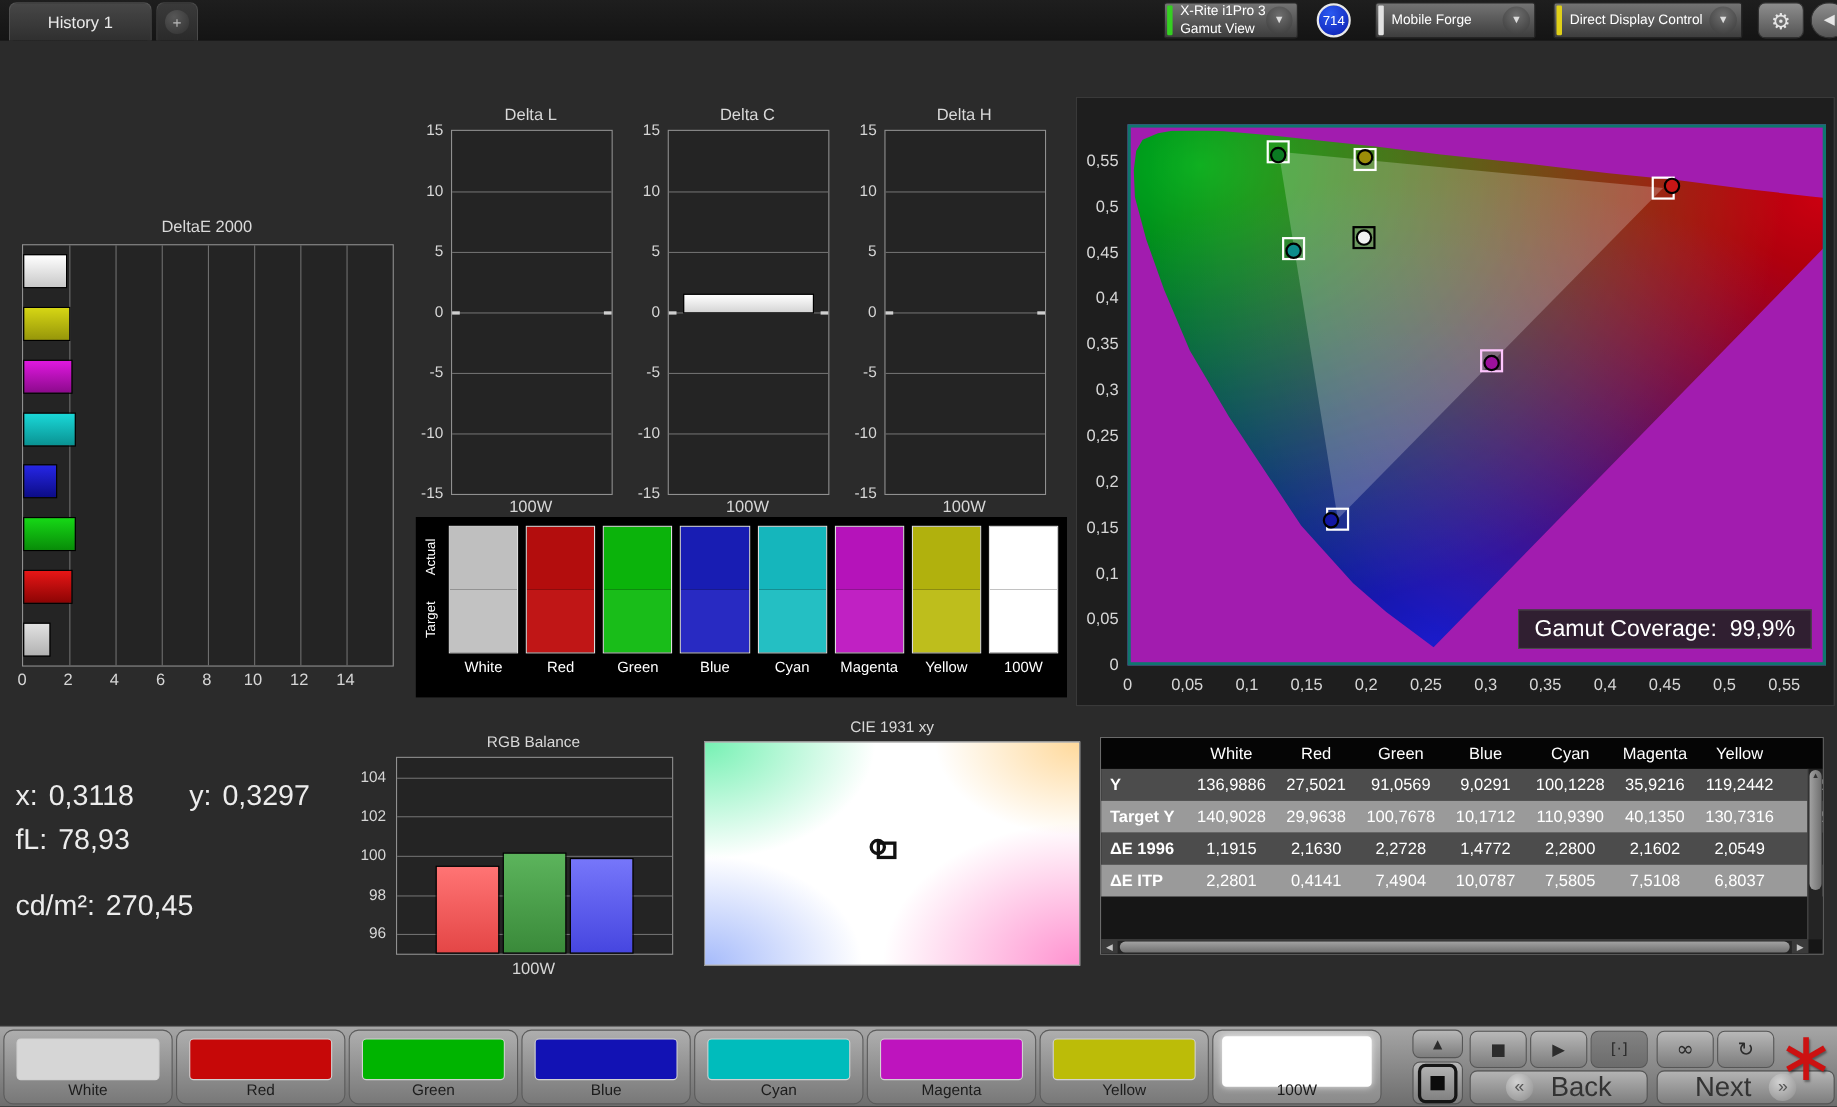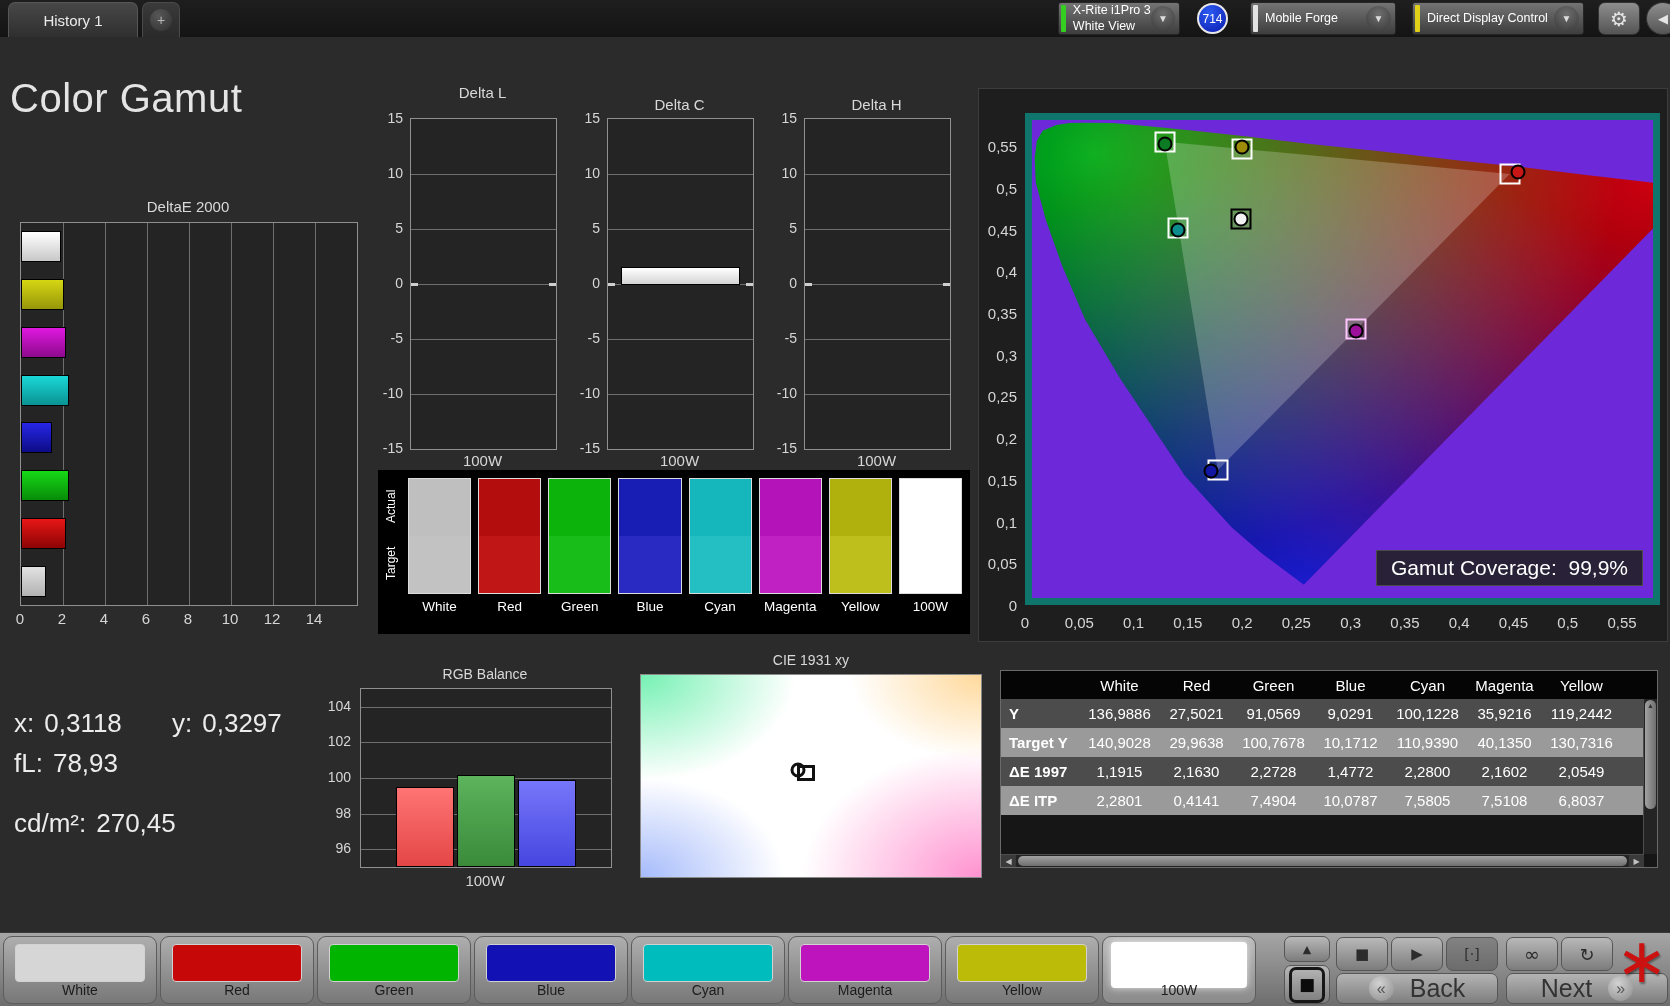--- a/index.html
+++ b/index.html
@@ -48,21 +48,21 @@
   .swrot{position:absolute;left:3px;width:20px;color:#fff;font-size:12px;display:flex;align-items:center;justify-content:center;
       writing-mode:vertical-rl;transform:rotate(180deg);}
   .swcols{position:absolute;left:30px;top:8px;right:8px;height:150px;display:flex;gap:7px;}
   .swcol{flex:1;display:flex;flex-direction:column;}
   .swblock{border:1px solid #dcdcdc;height:114px;display:flex;flex-direction:column;}
   .swhalf{flex:1;}
   .swlab{color:#fff;font-size:13.5px;text-align:center;margin-top:5px;}
 
   
   .ciepanel{position:absolute;left:978px;top:88px;width:690px;height:554px;background:#1e1e1e;border:1px solid #3c3c3c;box-sizing:border-box;}
-  .cieplot{position:absolute;left:46px;top:24px;right:7px;bottom:36px;border:7px solid #0f766e;background:#6d28d9;}
+  .cieplot{position:absolute;left:46px;top:24px;right:7px;bottom:36px;border:3px solid #0f766e;background:#a21caf;}
   #cie76-svg{position:absolute;left:0;top:0;width:100%;height:100%;}
   .mk-square{position:absolute;width:21px;height:21px;border:2.5px solid #fff;transform:translate(-50%,-50%);box-sizing:border-box;}
   .mk-circle{position:absolute;width:15px;height:15px;border:2px solid #000;border-radius:50%;transform:translate(-50%,-50%);box-sizing:border-box;}
   .coverage{position:absolute;right:10px;bottom:12px;background:rgba(32,32,32,.88);border:1px solid #4a4a4a;
       padding:5px 14px;color:#fff;font-size:21px;white-space:nowrap;}
   .cie-ylabels{position:absolute;left:0;top:24px;bottom:36px;width:42px;}
   .cie-ylabels div{position:absolute;right:4px;color:#d6d6d6;font-size:15px;transform:translateY(-50%);}
   .cie-xlabels{position:absolute;left:46px;right:7px;bottom:7px;height:20px;}
   .cie-xlabels div{position:absolute;color:#d6d6d6;font-size:15px;transform:translateX(-50%);}
 
@@ -126,21 +126,21 @@
 
   <div class="topbar">
     <div class="tab">History 1</div>
     <div class="addtab">
       <span class="plusball">+</span>
     </div>
     <div class="dd" style="left:1058px;width:122px;">
       <span class="stripe" id="meter-stripe" style="background: rgb(53, 207, 34);"></span>
       <span class="dlbl">
         <span style="display:block">X-Rite i1Pro 3</span>
-        <span style="display:block">White View</span>
+        <span style="display:block">Gamut View</span>
       </span>
       <span class="chev">▼</span>
     </div>
     <div class="badge" style="left:1197px;">714</div>
     <div class="dd" style="left:1250px;width:146px;">
       <span class="stripe" id="source-stripe" style="background: rgb(226, 226, 226);"></span>
       <span class="dlbl">Mobile Forge</span>
       <span class="chev">▼</span>
     </div>
     <div class="dd" style="left:1412px;width:172px;">
@@ -149,21 +149,20 @@
       <span class="chev">▼</span>
     </div>
     <div class="sqbtn" style="left:1598px;width:42px;font-size:20px;">
       <span>⚙</span>
     </div>
     <div class="sqbtn" style="left:1646px;width:34px;border-radius:50%;font-size:13px;">
       <span>◀</span>
     </div>
   </div>
 
-  <div class="pagetitle">Color Gamut</div>
 
   <div class="ctitle" style="left:20px;top:198px;width:336px;">DeltaE 2000</div>
   <div class="plotbox" id="de-plot" style="left:20px;top:222px;width:336px;height:382px;">
       <div class="vgrid" style="left: 42px;"></div>
       <div class="vgrid" style="left: 84px;"></div>
       <div class="vgrid" style="left: 126px;"></div>
       <div class="vgrid" style="left: 168px;"></div>
       <div class="vgrid" style="left: 210px;"></div>
       <div class="vgrid" style="left: 252px;"></div>
       <div class="vgrid" style="left: 294px;"></div>
@@ -180,21 +179,21 @@
       <div class="de-xtick" style="left: -13px;">0</div>
       <div class="de-xtick" style="left: 29px;">2</div>
       <div class="de-xtick" style="left: 71px;">4</div>
       <div class="de-xtick" style="left: 113px;">6</div>
       <div class="de-xtick" style="left: 155px;">8</div>
       <div class="de-xtick" style="left: 197px;">10</div>
       <div class="de-xtick" style="left: 239px; text-align: center;">12</div>
       <div class="de-xtick" style="left: 281px;">14</div>
     </div>
 
-  <div class="ctitle" style="left:340px;top:84px;width:285px;">Delta L</div>
+  <div class="ctitle" style="left:340px;top:96px;width:285px;">Delta L</div>
   <div class="ctitle" style="left:537px;top:96px;width:285px;">Delta C</div>
   <div class="ctitle" style="left:734px;top:96px;width:285px;">Delta H</div>
   <div class="plotbox" id="dl-plot" style="left:410px;top:118px;width:145px;height:330px;">
       <div class="hgrid" style="top: 55px;"></div>
       <div class="hgrid" style="top: 110px;"></div>
       <div class="hgrid" style="top: 165px;"></div>
       <div class="hgrid" style="top: 220px;"></div>
       <div class="hgrid" style="top: 275px;"></div>
       <div class="notch" style="left: 0px; top: 164px;"></div>
       <div class="notch" style="right: 0px; top: 164px;"></div>
@@ -460,21 +459,21 @@
           <div class="tcell">140,9028</div>
           <div class="tcell">29,9638</div>
           <div class="tcell">100,7678</div>
           <div class="tcell">10,1712</div>
           <div class="tcell">110,9390</div>
           <div class="tcell">40,1350</div>
           <div class="tcell">130,7316</div>
           <div class="tcell">27</div>
         </div>
         <div class="trow r-dark">
-          <div class="tcell tlabel">ΔE 1997</div>
+          <div class="tcell tlabel">ΔE 1996</div>
           <div class="tcell">1,1915</div>
           <div class="tcell">2,1630</div>
           <div class="tcell">2,2728</div>
           <div class="tcell">1,4772</div>
           <div class="tcell">2,2800</div>
           <div class="tcell">2,1602</div>
           <div class="tcell">2,0549</div>
           <div class="tcell">1,2</div>
         </div>
         <div class="trow r-light">

